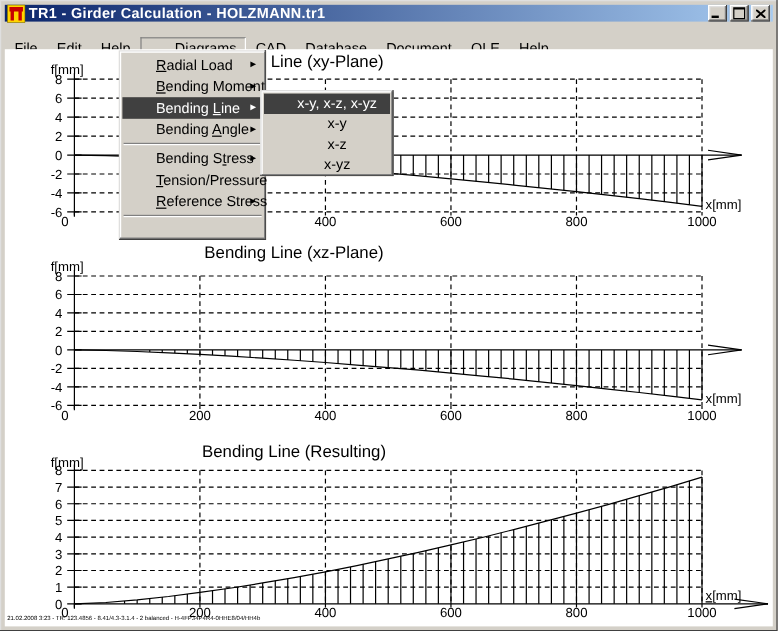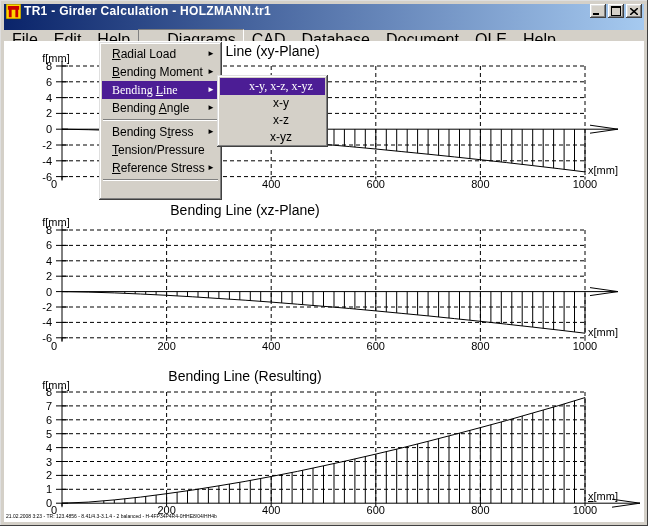--- a/index.html
+++ b/index.html
@@ -1,54 +1,54 @@
 <!DOCTYPE html>
 <html><head>
 <meta charset="utf-8">
 <style>
   html,body{margin:0;padding:0;width:648px;height:526px;overflow:hidden;
     font-family:"Liberation Sans",sans-serif;background:#D4D0C8;}
   .window{position:absolute;inset:0;background:#D4D0C8;
     box-shadow:inset -1px -1px 0 #404040, inset 1px 1px 0 #dfdfdf;}
   
-  .titlebar{position:absolute;left:4px;top:4px;right:4px;height:26px;
+  .titlebar{position:absolute;left:4px;top:4px;right:4px;height:14px;
     background:linear-gradient(to right,#0A246A,#A6CAF0);
     display:flex;align-items:flex-start;padding:0 2px;}
   .app-icon{width:15px;height:15px;margin-right:3px;flex:0 0 auto;}
   .title-text{color:#fff;font-weight:bold;font-size:12px;white-space:nowrap;
     flex:1 1 auto;letter-spacing:.3px;}
   .win-buttons{display:flex;gap:2px;}
   .win-btn{width:16px;height:14px;background:#D4D0C8;position:relative;
     box-shadow:inset -1px -1px 0 #404040, inset 1px 1px 0 #fff,
       inset -2px -2px 0 #808080, inset 2px 2px 0 #dfdfdf;
     display:flex;align-items:center;justify-content:center;}
   .glyph-min{position:absolute;left:3px;bottom:3px;width:6px;height:2px;background:#000;}
   .glyph-max{width:8px;height:7px;border:1px solid #000;border-top-width:2px;}
   
   .menubar{position:absolute;left:4px;top:23px;right:4px;height:34px;
-    display:flex;align-items:center;font-size:16px;}
+    display:flex;align-items:center;font-size:12px;}
   .mb-item{padding:1px 7px 2px 7px;border:1px solid transparent;cursor:default;}
   .mb-item.active{border-color:#808080 #fff #fff #808080;padding-left:28px;}
   
   .client{position:absolute;left:4px;top:41px;right:4px;bottom:4px;background:#fff;}
   .chart{position:absolute;left:4px;width:640px;z-index:1;}
   .chart text{font-family:"Liberation Sans",sans-serif;fill:#000;}
   .footer{position:absolute;left:6px;top:513px;font-size:5px;line-height:6px;
     color:#000;letter-spacing:0;z-index:2;white-space:nowrap;}
   
   .popup{position:absolute;background:#D4D0C8;padding:3px;box-sizing:border-box;
     box-shadow:inset -1px -1px 0 #404040, inset 1px 1px 0 #dfdfdf,
       inset -2px -2px 0 #808080, inset 2px 2px 0 #fff;
     font-size:12px;cursor:default;}
   #mainmenu{left:99px;top:42px;width:123px;height:158px;z-index:10;}
   #submenu{left:217px;top:75px;width:111px;height:72px;z-index:11;text-align:center;}
-  .menu-item{height:18px;line-height:18px;padding-left:10px;position:relative;
+  .menu-item{height:18px;line-height:18px;padding-left:28px;position:relative;
     white-space:nowrap;color:#000;}
   #submenu .menu-item{height:17px;line-height:17px;padding-left:17px;}
-  .menu-item.hl{background:#4c1d95;color:#fff;font-family:Liberation Serif, serif;}
+  .menu-item.hl{background:#404040;color:#fff;}
   .menu-item .arr{position:absolute;right:4px;top:0;font-size:8px;}
   .menu-sep{border-top:1px solid #808080;border-bottom:1px solid #fff;
     height:0;margin:2px 1px;}
 </style>
 </head>
 <body>
 
 <div class="window">
 
   <div class="titlebar">

